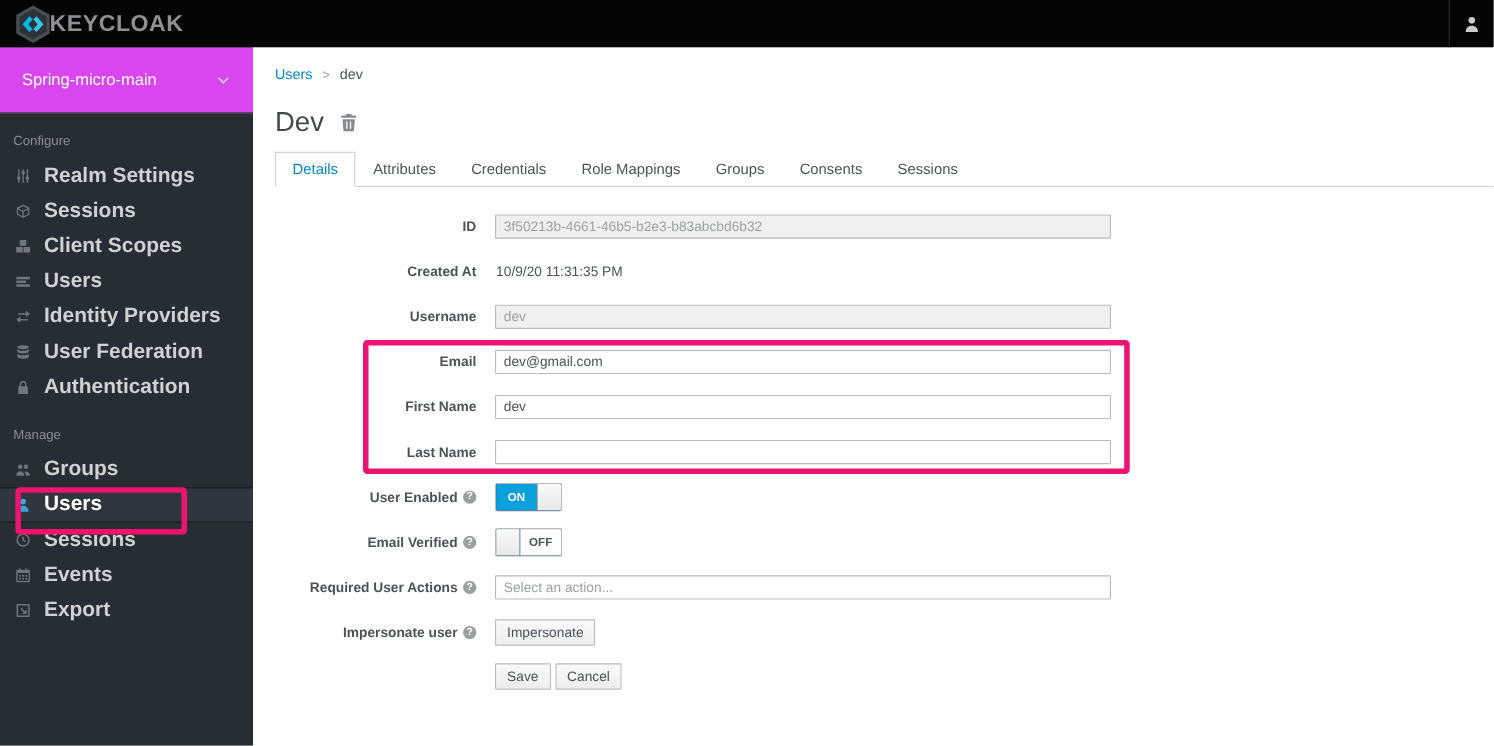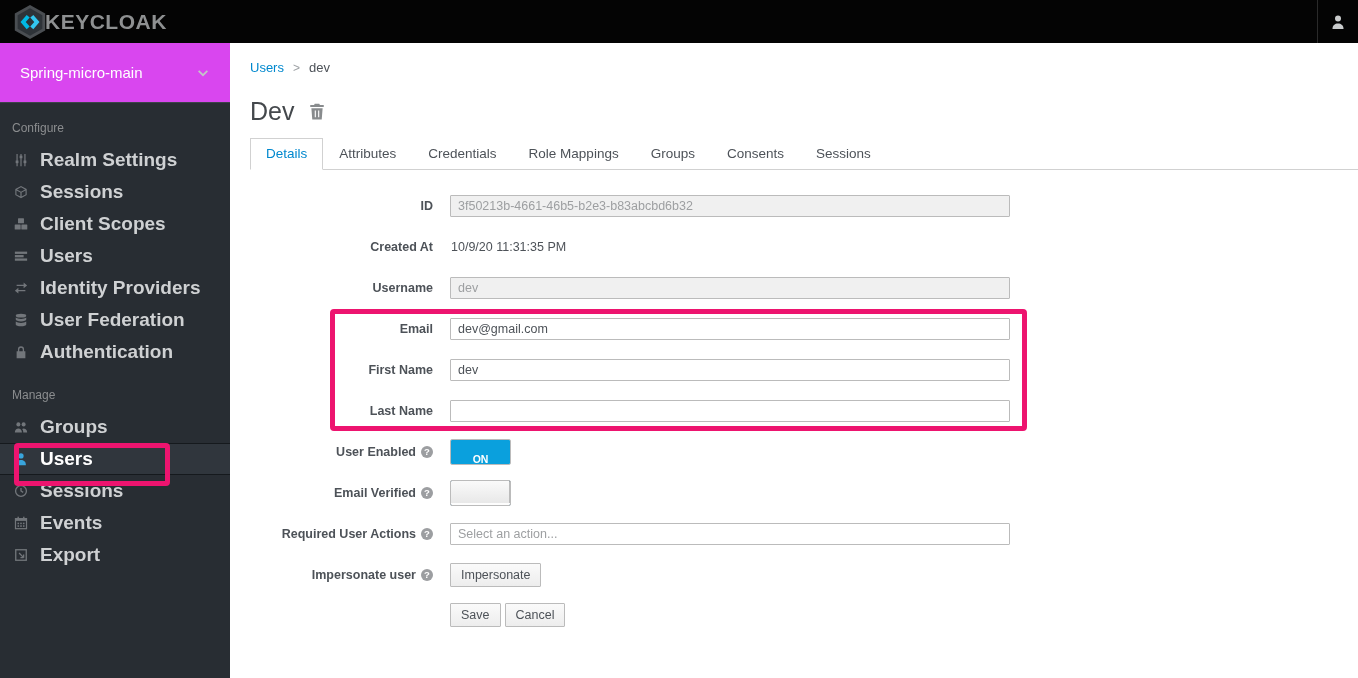--- a/index.html
+++ b/index.html
@@ -105,21 +105,21 @@
     padding:2px 7px; font-family:"Liberation Sans", sans-serif;
     font-size:12.5px; color:#4d5258; background:#fff;
   }
   .text-input:disabled { background:#f0f0f0; color:#9d9fa1; }
   .text-input::placeholder { color:#9d9fa1; opacity:1; }
   .static-value { font-size:12.5px; color:#4d5258; padding-left:1px; }
 
   
   .toggle {
     width:61px; height:26px; border:1px solid #bbb; border-radius:2px;
-    display:flex; overflow:hidden; cursor:pointer; background:#0c4a6e;flex-direction:column;
+    display:flex; overflow:hidden; cursor:pointer; background:#0c4a6e;
   }
   .toggle .half {
     display:flex; align-items:center; justify-content:center;
     font-size:10.5px; font-weight:bold;
   }
   .toggle .label-on { flex:0 0 37px; background:#0aa0dd; color:#fff; }
   .toggle .label-off { flex:0 0 37px; background:#fdfdfd; color:#4d5258; }
   .toggle .knob {
     flex:0 0 22px; background:linear-gradient(#fafafa,#e8e8e8);
   }

